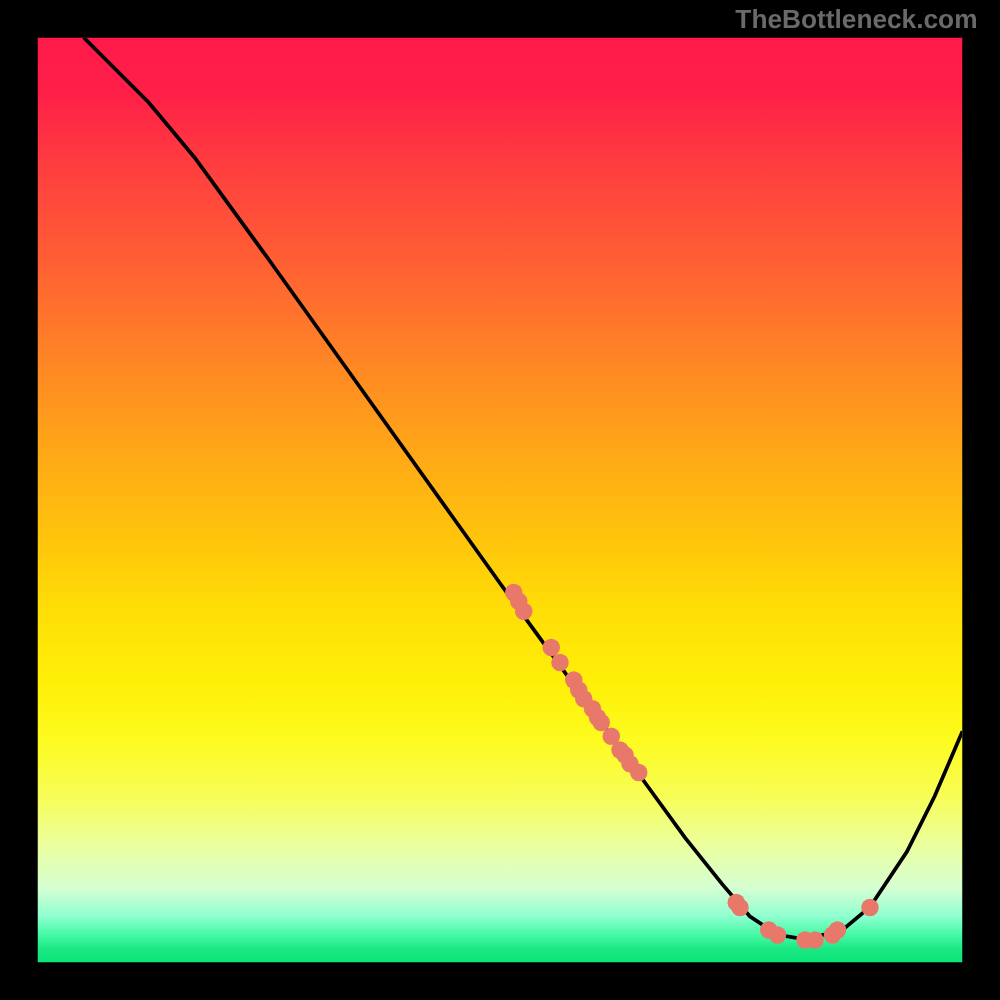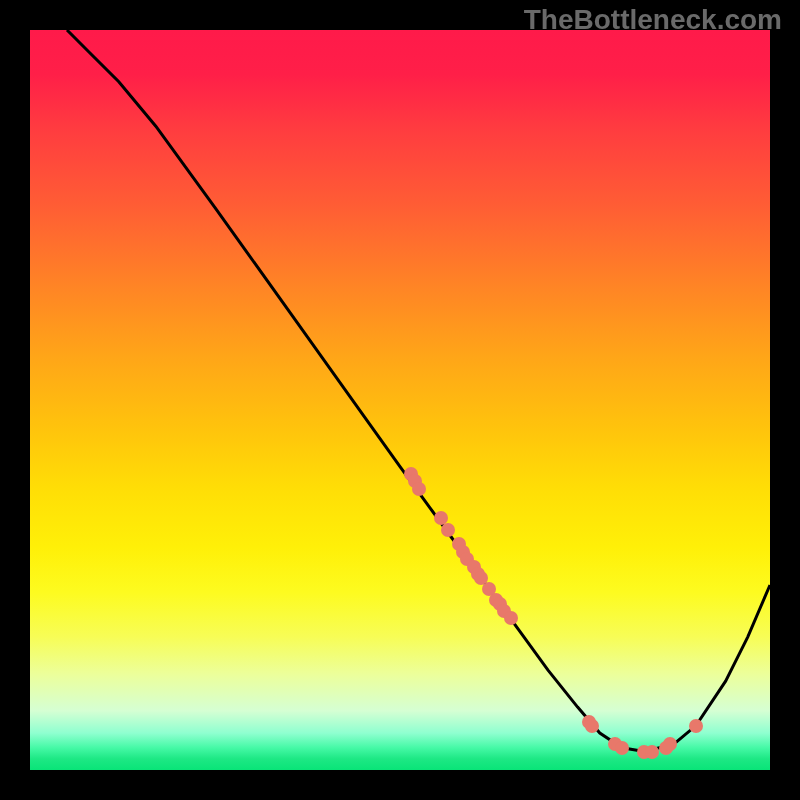--- a/index.html
+++ b/index.html
@@ -12,21 +12,21 @@
     height: 800px;
     background: #000;
     position: relative;
     font-family: Arial, sans-serif;
   }
   .watermark {
     position: absolute;
     top: 4px;
     right: 18px;
     color: #6a6a6a;
-    font-size: 28px;
+    font-size: 21px;
     font-weight: bold;
     z-index: 10;
     margin-left: 15px;
   }
   .plot-area {
     position: absolute;
     left: 30px;
     top: 30px;
     width: 740px;
     height: 740px;

